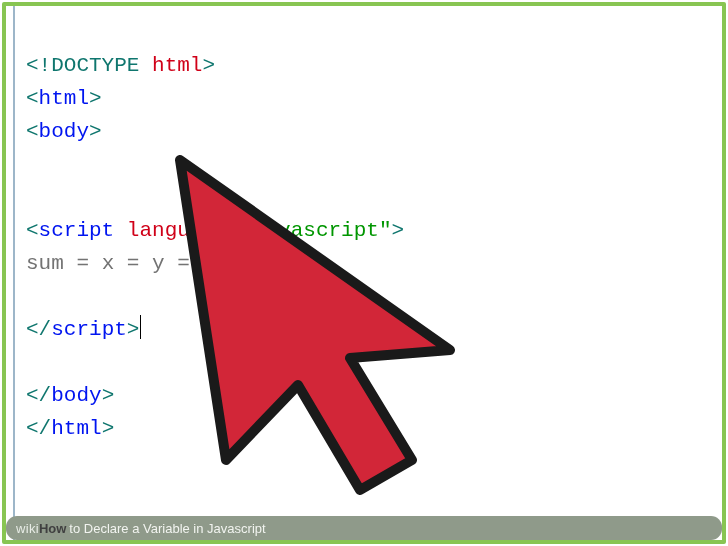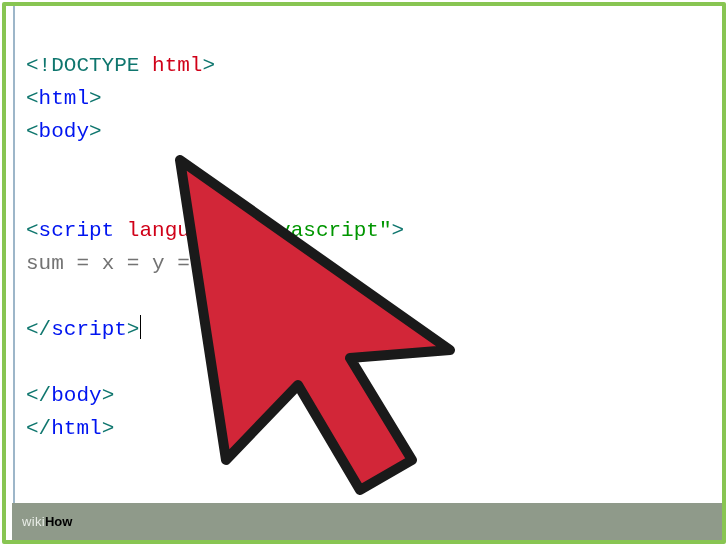--- a/index.html
+++ b/index.html
@@ -54,41 +54,42 @@
   .caret {
     display: inline-block;
     width: 1px;
     height: 24px;
     background: #000;
     vertical-align: -4px;
     margin-left: 1px;
   }
   .caption-bar {
     position: absolute;
-    left: 12px;
+    left: 6px;
     right: 6px;
     bottom: 6px;
-    height: 37px;
+    height: 24px;
     background: #8f9a8a;
     display: flex;
     align-items: center;
     padding: 0 10px;
     box-sizing: border-box;
     font-family: Arial, Helvetica, sans-serif;
     font-size: 13px;
     color: #fff;
+    border-radius: 11px;
   }
   .caption-bar .brand-prefix {
     font-weight: 400;
     color: #e8ece6;
     letter-spacing: 0.3px;
   }
   .caption-bar .brand-how {
     font-weight: 700;
-    color: #000000;
+    color: #404040;
   }
   .caption-bar .caption-text {
     margin-left: 3px;
     color: #f2f4f0;
   }
   .cursor-layer {
     position: absolute;
     left: 150px;
     top: 140px;
     width: 340px;
@@ -128,14 +129,15 @@
         L 210 350
         L 148 245
         L 76 320
         Z" fill="#d22638" stroke="#1a1a1a" stroke-width="10" stroke-linejoin="round"></path>
     </svg>
   </div>
 
   <div class="caption-bar">
     <span class="brand-prefix">wiki</span>
       <span class="brand-how">How</span>
+    <span class="caption-text">to Declare a Variable in Javascript</span>
   </div>
 </div>
 
 </body></html>

